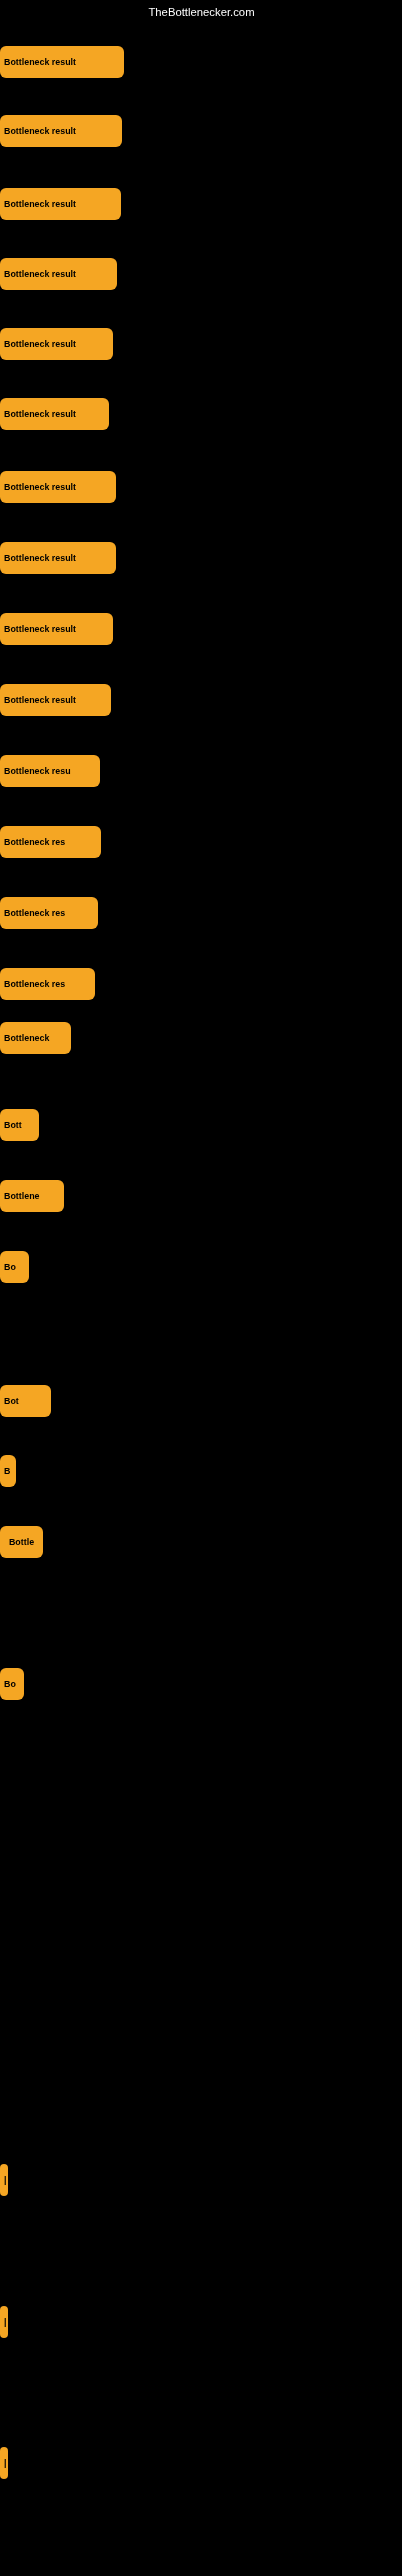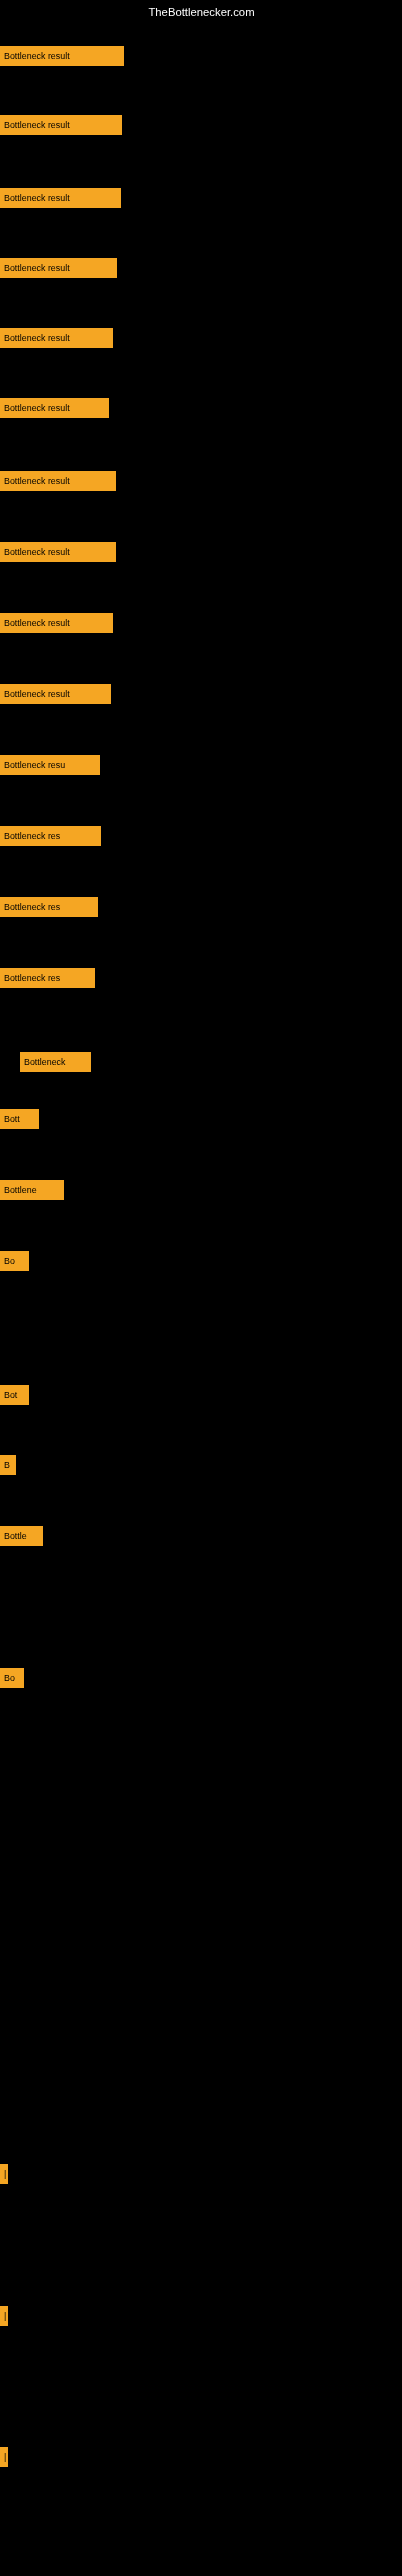--- a/index.html
+++ b/index.html
@@ -21,25 +21,26 @@
       padding: 6.4px 0 3.2px 0;
       position: absolute;
       top: 0;
       left: 0;
       right: 0;
     }
     .bottleneck-badge {
       background: #f5a623;
       color: #000000;
       font-size: 8.9px;
-      font-weight: normal;
-      padding: 5px 4px;
+      font-weight: bold;
+      padding: 11px 4px;
       display: inline-block;
       white-space: nowrap;
       overflow: hidden;
+      border-radius: 6px;
     }
     .badge-container {
       position: absolute;
       left: 0;
     }
   </style>
 </head>
 <body>
 
 <span class="site-title">TheBottlenecker.com</span>
@@ -52,25 +53,25 @@
     <div class="badge-container" style="top: 328px; width: 113px;"><span class="bottleneck-badge" style="width: 113px;">Bottleneck result</span></div>
     <div class="badge-container" style="top: 398px; width: 109px;"><span class="bottleneck-badge" style="width: 109px;">Bottleneck result</span></div>
     <div class="badge-container" style="top: 471px; width: 116px;"><span class="bottleneck-badge" style="width: 116px;">Bottleneck result</span></div>
     <div class="badge-container" style="top: 542px; width: 116px;"><span class="bottleneck-badge" style="width: 116px;">Bottleneck result</span></div>
     <div class="badge-container" style="top: 613px; width: 113px;"><span class="bottleneck-badge" style="width: 113px;">Bottleneck result</span></div>
     <div class="badge-container" style="top: 684px; width: 111px;"><span class="bottleneck-badge" style="width: 111px;">Bottleneck result</span></div>
     <div class="badge-container" style="top: 755px; width: 105px;"><span class="bottleneck-badge" style="width: 100px;">Bottleneck resu</span></div>
     <div class="badge-container" style="top: 826px; width: 101px;"><span class="bottleneck-badge" style="width: 101px;">Bottleneck res</span></div>
     <div class="badge-container" style="top: 897px; width: 98px;"><span class="bottleneck-badge" style="width: 98px;">Bottleneck res</span></div>
     <div class="badge-container" style="top: 968px; width: 95px;"><span class="bottleneck-badge" style="width: 95px;">Bottleneck res</span></div>
-    <div class="badge-container" style="top: 1052px; width: 71px; margin-left: 20px;"><span class="bottleneck-badge" style="width: 71px;">Bottleneck</span></div>
+    <div class="badge-container" style="top: 1022px; width: 71px;"><span class="bottleneck-badge" style="width: 71px;">Bottleneck</span></div>
     <div class="badge-container" style="top: 1109px; width: 39px;"><span class="bottleneck-badge" style="width: 39px;">Bott</span></div>
     <div class="badge-container" style="top: 1180px; width: 76px;"><span class="bottleneck-badge" style="width: 64px;">Bottlene</span></div>
     <div class="badge-container" style="top: 1251px; width: 29px;"><span class="bottleneck-badge" style="width: 29px;">Bo</span></div>
-    <div class="badge-container" style="top: 1385px; width: 29px;"><span class="bottleneck-badge" style="width: 29px;">Bot</span></div>
+    <div class="badge-container" style="top: 1385px; width: 29px;"><span class="bottleneck-badge" style="width: 51px;">Bot</span></div>
     <div class="badge-container" style="top: 1455px; width: 16px;"><span class="bottleneck-badge" style="width: 16px;">B</span></div>
-    <div class="badge-container" style="top: 1526px; width: 43px;"><span class="bottleneck-badge" style="width: 43px;">Bottle</span></div>
+    <div class="badge-container" style="top: 1526px; width: 43px; text-align: center;"><span class="bottleneck-badge" style="width: 43px;">Bottle</span></div>
     <div class="badge-container" style="top: 1668px; width: 24px;"><span class="bottleneck-badge" style="width: 24px;">Bo</span></div>
     <div class="badge-container" style="top: 2164px; width: 6.4px;"><span class="bottleneck-badge" style="width: 6.4px;">|</span></div>
     <div class="badge-container" style="top: 2306px; width: 6.4px;"><span class="bottleneck-badge" style="width: 6.4px;">|</span></div>
     <div class="badge-container" style="top: 2447px; width: 6.4px;"><span class="bottleneck-badge" style="width: 6.4px;">|</span></div>
   </div>
 
 
 </body></html>

